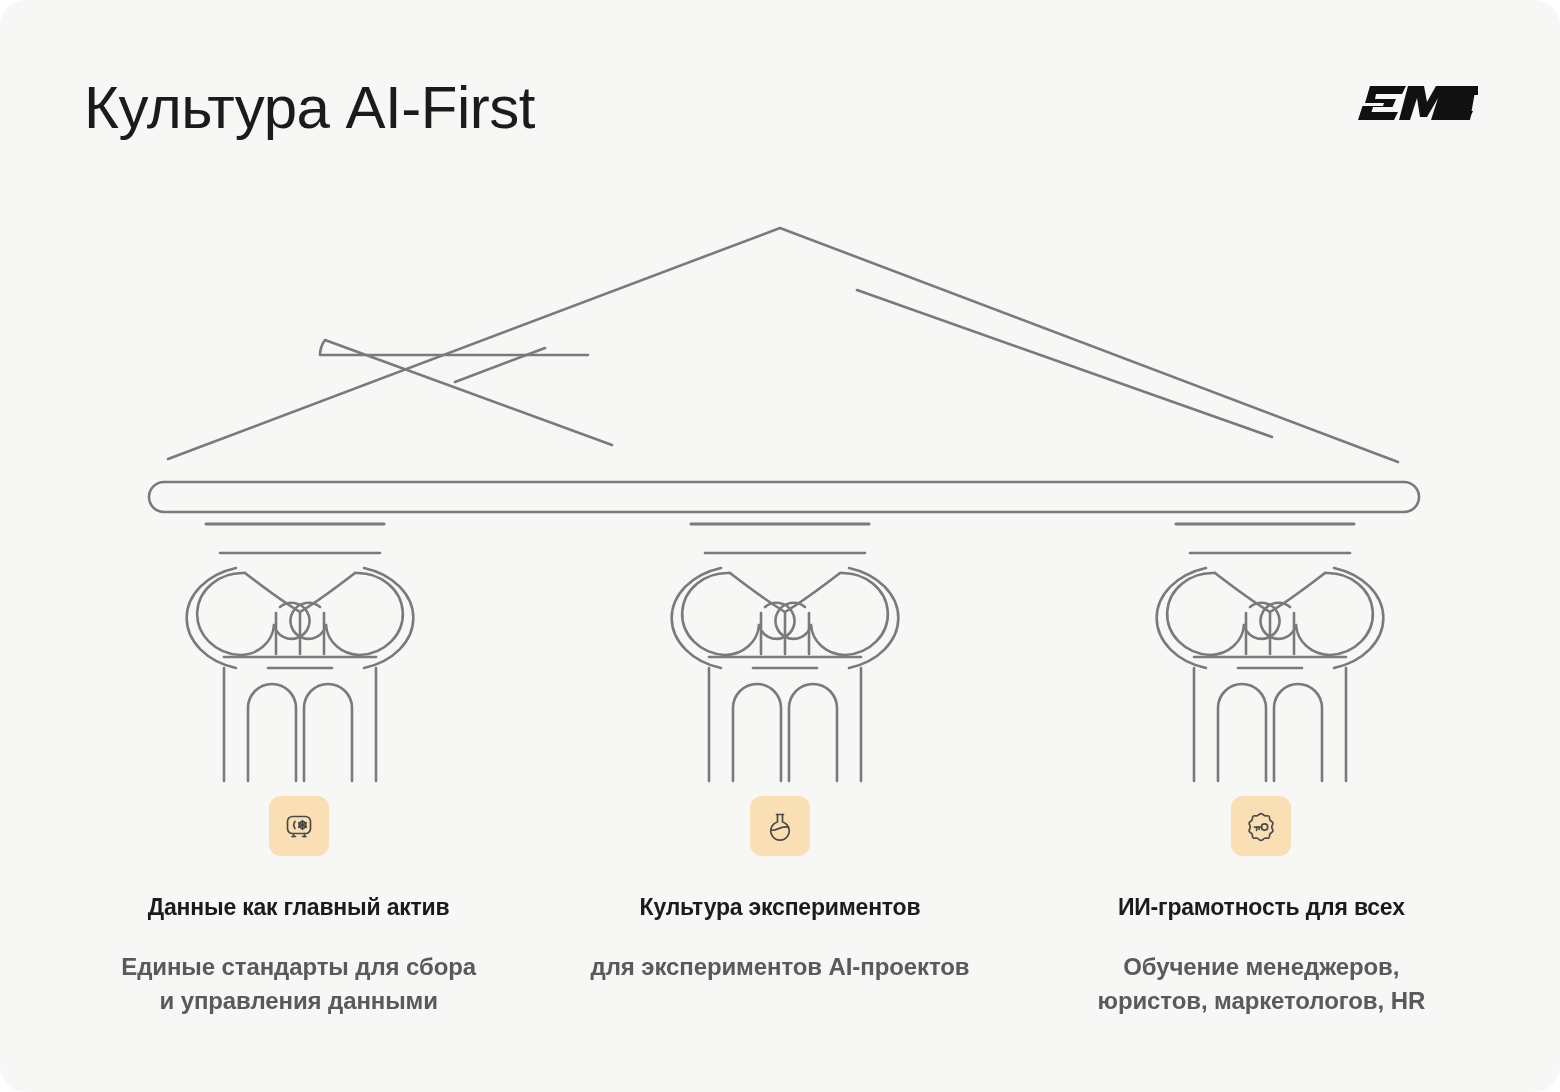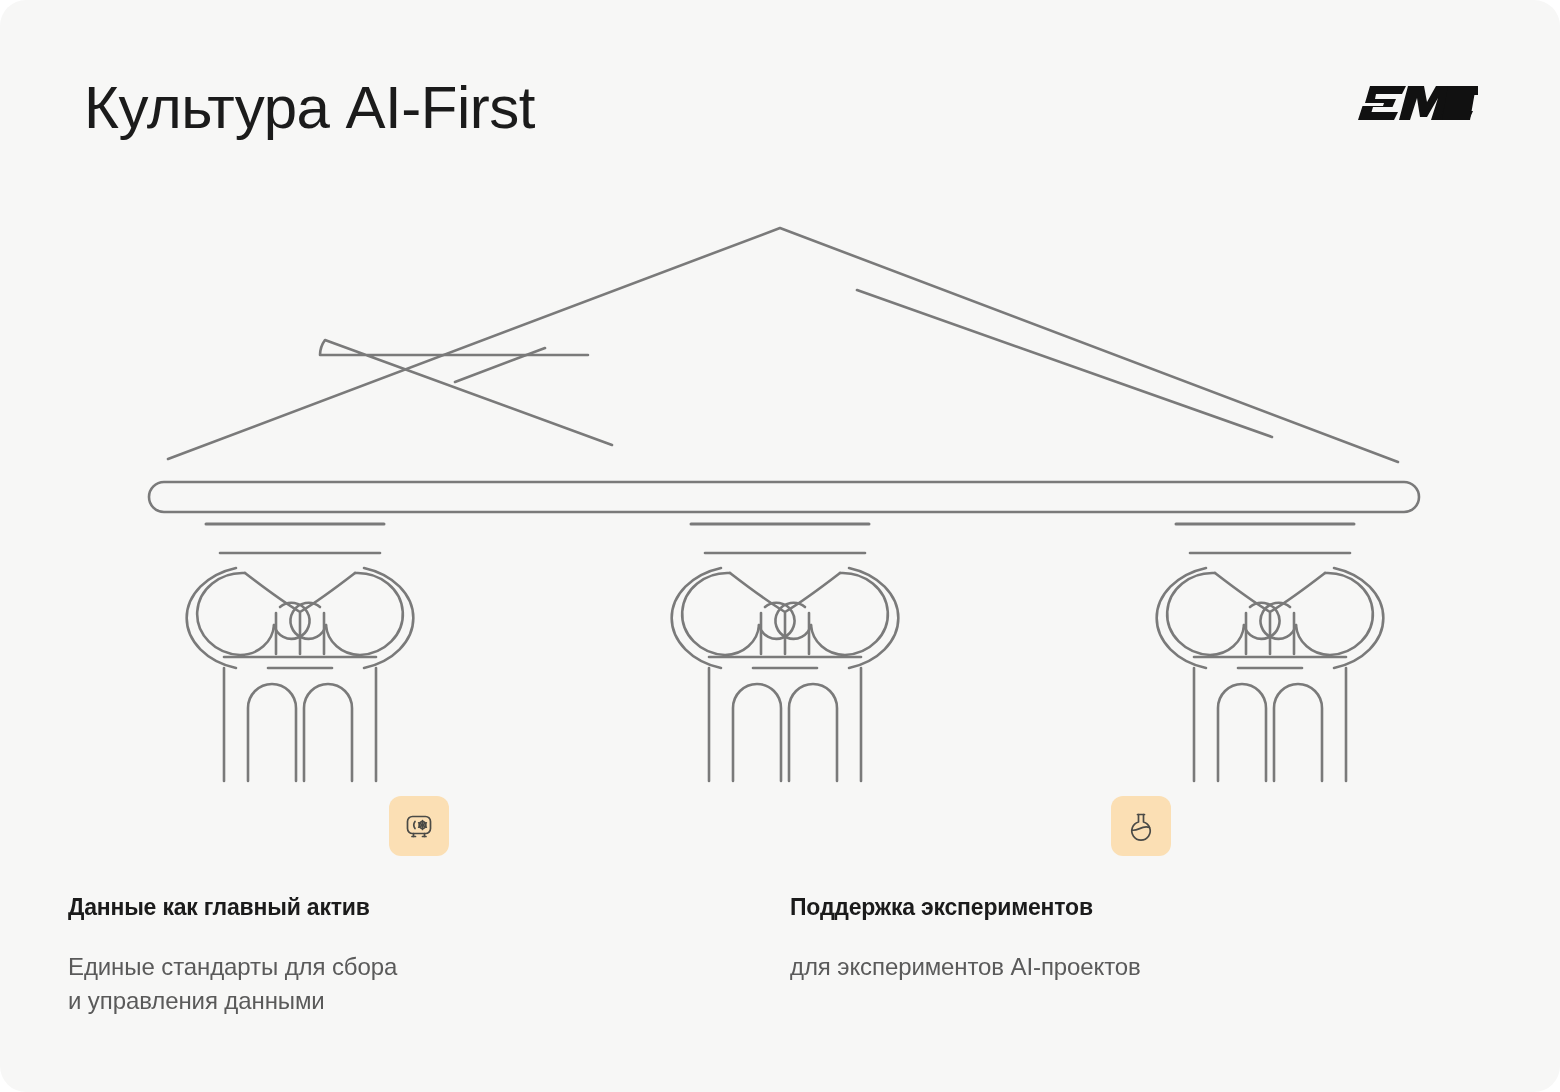--- a/index.html
+++ b/index.html
@@ -70,20 +70,21 @@
   
   .cards {
     position: absolute;
     left: 58px;
     right: 58px;
     top: 796px;
     display: flex;
   }
   .card {
     flex: 1 1 0;
+    text-align: center;
     padding: 0 10px;
     box-sizing: border-box;
   }
   .icon-badge {
     width: 60px;
     height: 60px;
     margin: 0 auto;
     border-radius: 12px;
     background: #fbdfb4;
     display: flex;
@@ -100,21 +101,21 @@
     line-height: 1.2;
   }
   .card-desc {
     margin-top: 28px;
     font-size: 24px;
     font-weight: 400;
     line-height: 1.42;
     color: #5a5a5a;
     letter-spacing: -0.1px;
   }
-  .card-desc .line { display: block; }
+  .card-desc .line { display: block; font-weight: bold; }
 </style>
 </head>
 <body>
 
 <div class="slide">
 
   <div class="page-title">Культура AI-First</div>
 
   <div class="logo">
     <svg viewBox="0 0 128 40" aria-hidden="true">
@@ -258,21 +259,58 @@
     <div class="card">
       <div class="icon-badge">
         <svg width="32" height="32" viewBox="0 0 32 32" aria-hidden="true">
           <g fill="none" stroke="#4a4a46" stroke-width="1.7" stroke-linecap="round" stroke-linejoin="round">
             <path d="M12.5 4.5 L19.5 4.5"></path>
             <path d="M13.5 4.5 L13.5 12 A 9.2 9.2 0 1 0 18.5 12 L18.5 4.5"></path>
             <path d="M7.6 20.2 C 11 20.6, 14.5 18.4, 18 17.4 C 20.6 16.7, 23 16.9, 24.4 17.6"></path>
           </g>
         </svg>
       </div>
-      <div class="card-title">Поддержка экспериментов</div>
+      <div class="card-title">Культура экспериментов</div>
       <div class="card-desc">
         <span class="line">для экспериментов AI-проектов</span>
       </div>
     </div>
 
+    <div class="card">
+      <div class="icon-badge">
+        <svg width="32" height="32" viewBox="0 0 32 32" aria-hidden="true">
+          <g fill="none" stroke="#4a4a46" stroke-width="1.7" stroke-linecap="round" stroke-linejoin="round">
+            <path d="M16 3.6
+                     C 17.5 3.6 18.3 5.4 19.7 5.8
+                     C 21.1 6.2 22.7 5.2 23.8 6.1
+                     C 24.9 7.0 24.3 8.8 25.0 10.0
+                     C 25.7 11.2 27.6 11.6 27.9 13.0
+                     C 28.2 14.4 26.7 15.6 26.7 17.0
+                     C 26.7 18.4 28.2 19.6 27.9 21.0
+                     C 27.6 22.4 25.7 22.8 25.0 24.0
+                     C 24.3 25.2 24.9 27.0 23.8 27.9
+                     C 22.7 28.8 21.1 27.8 19.7 28.2
+                     C 18.3 28.6 17.5 30.4 16 30.4
+                     C 14.5 30.4 13.7 28.6 12.3 28.2
+                     C 10.9 27.8 9.3 28.8 8.2 27.9
+                     C 7.1 27.0 7.7 25.2 7.0 24.0
+                     C 6.3 22.8 4.4 22.4 4.1 21.0
+                     C 3.8 19.6 5.3 18.4 5.3 17.0
+                     C 5.3 15.6 3.8 14.4 4.1 13.0
+                     C 4.4 11.6 6.3 11.2 7.0 10.0
+                     C 7.7 8.8 7.1 7.0 8.2 6.1
+                     C 9.3 5.2 10.9 6.2 12.3 5.8
+                     C 13.7 5.4 14.5 3.6 16 3.6 Z"></path>
+            <circle cx="19.6" cy="17" r="3.1"></circle>
+            <path d="M16.5 17 L9.3 17"></path>
+            <path d="M11.6 17 L11.6 20.3 M14.1 17 L14.1 19.3"></path>
+          </g>
+        </svg>
+      </div>
+      <div class="card-title">ИИ-грамотность для всех</div>
+      <div class="card-desc">
+        <span class="line">Обучение менеджеров,</span>
+        <span class="line">юристов, маркетологов, HR</span>
+      </div>
+    </div>
 
   </div>
 </div>
 
 </body></html>

